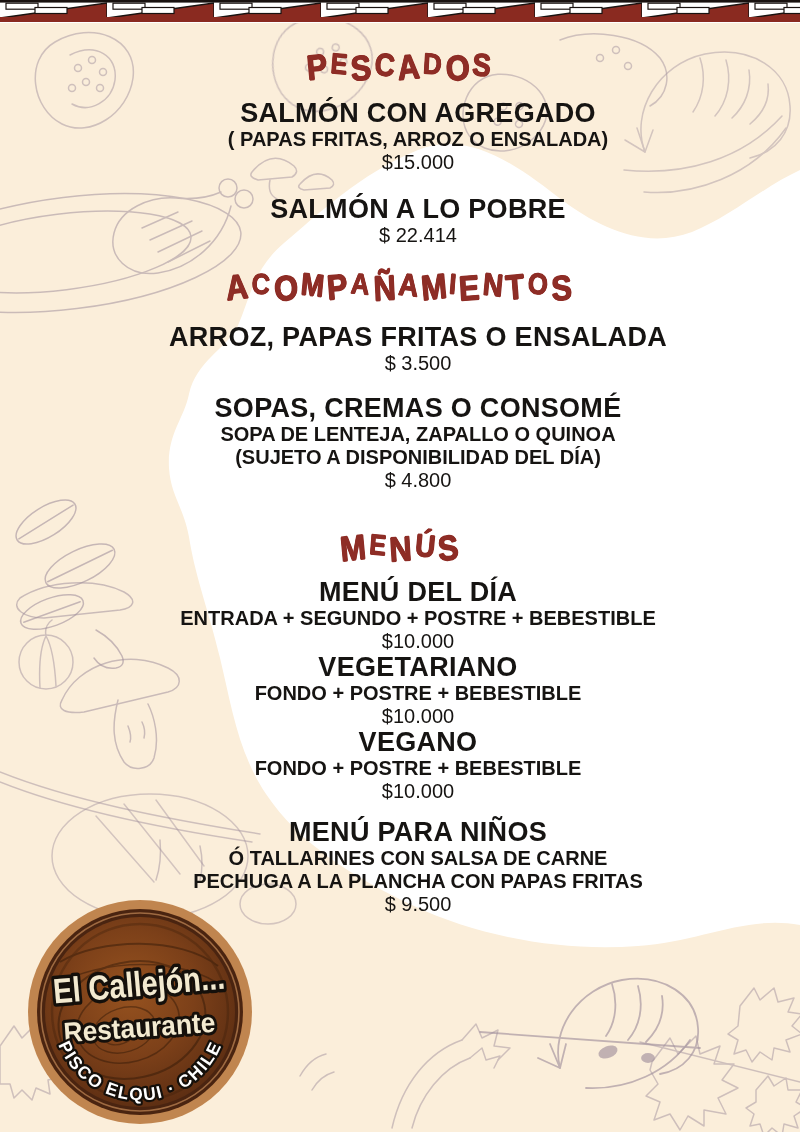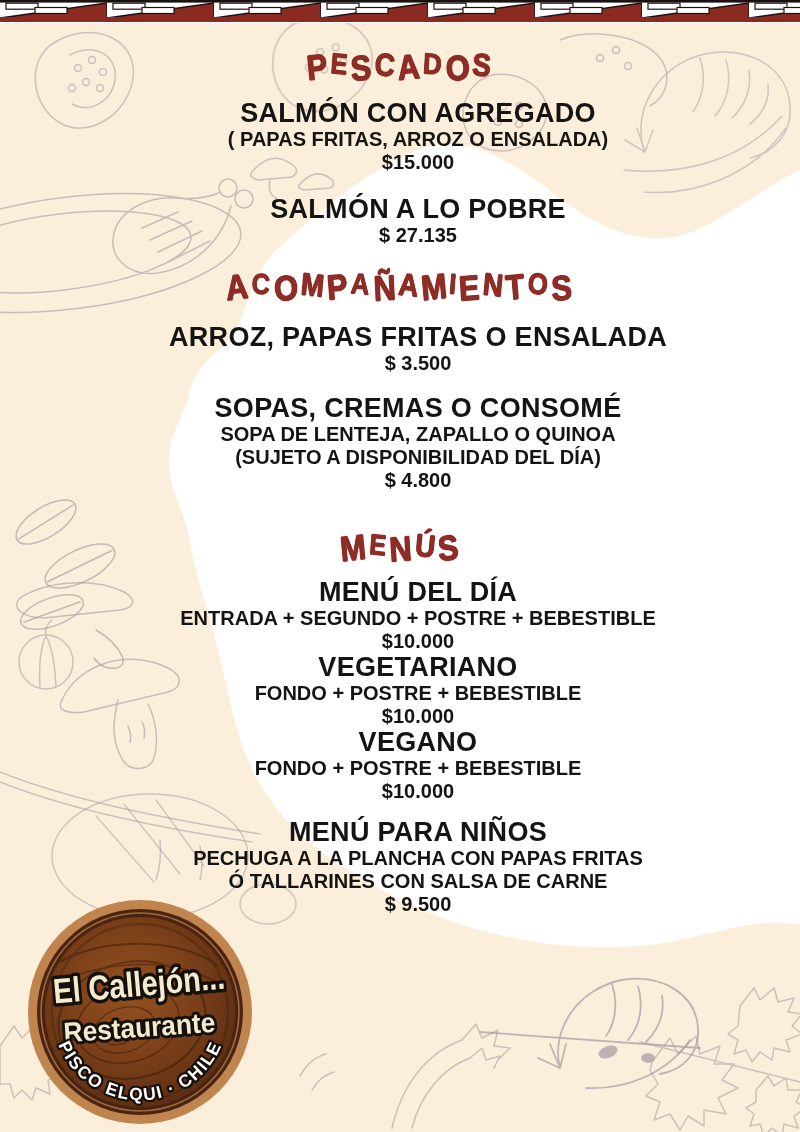--- a/index.html
+++ b/index.html
@@ -19,21 +19,21 @@
   .section-title{
     margin:0;color:#8e2d26;
     font-size:35px;line-height:48px;font-weight:bold;letter-spacing:2px;
     transform:scaleX(.88);transform-origin:50% 50%;
     text-shadow:.7px 0 #8e2d26,-.7px 0 #8e2d26,0 .7px #8e2d26,0 -.7px #8e2d26;
   }
   .section-title span{display:inline-block;}
   .menu-item{margin:0;padding-left:36px;}
   .item-name{font-size:27px;line-height:30px;font-weight:bold;letter-spacing:.3px;}
   .item-detail{font-size:20px;line-height:23px;font-weight:bold;}
-  .item-price{font-size:20px;line-height:23px;font-weight:bold;}
+  .item-price{font-size:20px;line-height:23px;font-weight:normal;}
   .menu-section[data-idx="2"] .item-name{line-height:29px;}
   
   .menu-section[data-idx="0"] .section-title{margin-top:19px;}
   .menu-section[data-idx="1"] .section-title{margin-top:15px;}
   .menu-section[data-idx="2"] .section-title{margin-top:31px;}
   .menu-section[data-idx="0"] .menu-item[data-i="0"]{margin-top:8px;}
   .menu-section[data-idx="0"] .menu-item[data-i="1"]{margin-top:20px;}
   .menu-section[data-idx="1"] .menu-item[data-i="0"]{margin-top:12px;}
   .menu-section[data-idx="1"] .menu-item[data-i="1"]{margin-top:18px;}
   .menu-section[data-idx="2"] .menu-item[data-i="0"]{margin-top:7px;}
@@ -210,21 +210,21 @@
     <section class="menu-section" data-idx="0">
     <h2 class="section-title"><span style="transform: translateY(1px) rotate(-6deg) scale(1);">P</span><span style="transform: translateY(-2px) rotate(5deg) scale(0.82);">E</span><span style="transform: translateY(2px) rotate(-4deg) scale(1);">S</span><span style="transform: translateY(-1px) rotate(6deg) scale(0.9);">C</span><span style="transform: translateY(1px) rotate(-5deg) scale(1);">A</span><span style="transform: translateY(-2px) rotate(4deg) scale(0.84);">D</span><span style="transform: translateY(2px) rotate(-3deg) scale(1);">O</span><span style="transform: translateY(-1px) rotate(5deg) scale(0.9);">S</span></h2>
     <div class="items">
         <div class="menu-item" data-i="0">
     <div class="item-name">SALMÓN CON AGREGADO</div>
     <div class="item-detail">( PAPAS FRITAS, ARROZ O ENSALADA)</div>
           <div class="item-price">$15.000</div>
   </div>
         <div class="menu-item" data-i="1">
     <div class="item-name">SALMÓN A LO POBRE</div>
-    <div class="item-price">$ 27.135</div>
+    <div class="item-price">$ 22.414</div>
   </div>
       </div>
   </section>
     <section class="menu-section" data-idx="1">
     <h2 class="section-title"><span style="transform: translateY(1px) rotate(-6deg) scale(1);">A</span><span style="transform: translateY(-2px) rotate(5deg) scale(0.82);">C</span><span style="transform: translateY(2px) rotate(-4deg) scale(1);">O</span><span style="transform: translateY(-1px) rotate(6deg) scale(0.9);">M</span><span style="transform: translateY(1px) rotate(-5deg) scale(1);">P</span><span style="transform: translateY(-2px) rotate(4deg) scale(0.84);">A</span><span style="transform: translateY(2px) rotate(-3deg) scale(1);">Ñ</span><span style="transform: translateY(-1px) rotate(5deg) scale(0.9);">A</span><span style="transform: translateY(1px) rotate(-6deg) scale(1);">M</span><span style="transform: translateY(-2px) rotate(5deg) scale(0.82);">I</span><span style="transform: translateY(2px) rotate(-4deg) scale(1);">E</span><span style="transform: translateY(-1px) rotate(6deg) scale(0.9);">N</span><span style="transform: translateY(1px) rotate(-5deg) scale(1);">T</span><span style="transform: translateY(-2px) rotate(4deg) scale(0.84);">O</span><span style="transform: translateY(2px) rotate(-3deg) scale(1);">S</span></h2>
     <div class="items">
         <div class="menu-item" data-i="0">
     <div class="item-name">ARROZ, PAPAS FRITAS O ENSALADA</div>
     <div class="item-price">$ 3.500</div>
   </div>
@@ -249,22 +249,22 @@
     <div class="item-detail">FONDO + POSTRE + BEBESTIBLE</div>
           <div class="item-price">$10.000</div>
   </div>
         <div class="menu-item" data-i="2">
     <div class="item-name">VEGANO</div>
     <div class="item-detail">FONDO + POSTRE + BEBESTIBLE</div>
           <div class="item-price">$10.000</div>
   </div>
         <div class="menu-item" data-i="3">
     <div class="item-name">MENÚ PARA NIÑOS</div>
-    <div class="item-detail">PECHUGA A LA PLANCHA CON PAPAS FRITAS</div>
-          <div class="item-detail">Ó TALLARINES CON SALSA DE CARNE</div>
+    <div class="item-detail">Ó TALLARINES CON SALSA DE CARNE</div>
+          <div class="item-detail">PECHUGA A LA PLANCHA CON PAPAS FRITAS</div>
           <div class="item-price">$ 9.500</div>
   </div>
       </div>
   </section>
   </div>
 
 <svg class="layer" width="240" height="240" viewBox="0 0 240 240" style="left:20px;top:892px;z-index:5">
   <defs>
     <radialGradient id="woodGrad" cx="45%" cy="40%" r="75%">
       <stop offset="0%" stop-color="#96521f"></stop>

